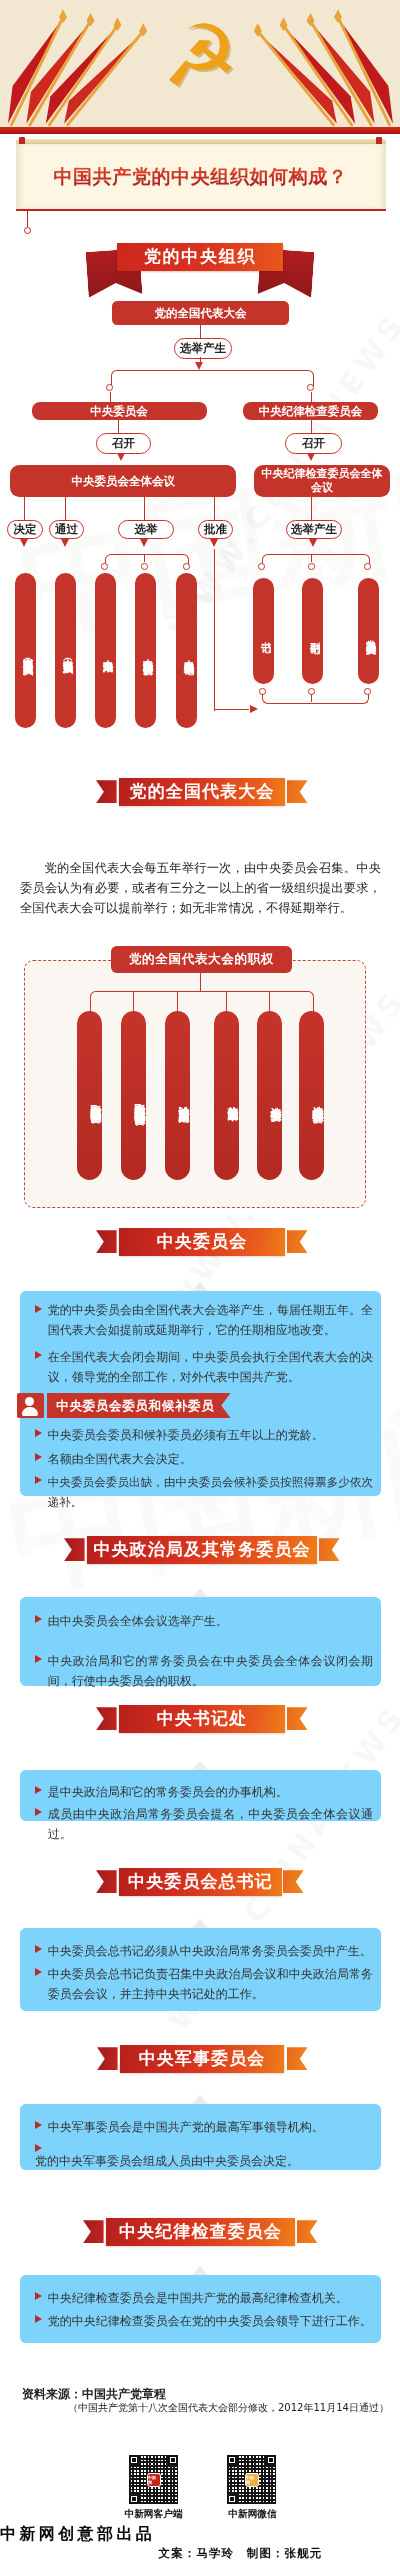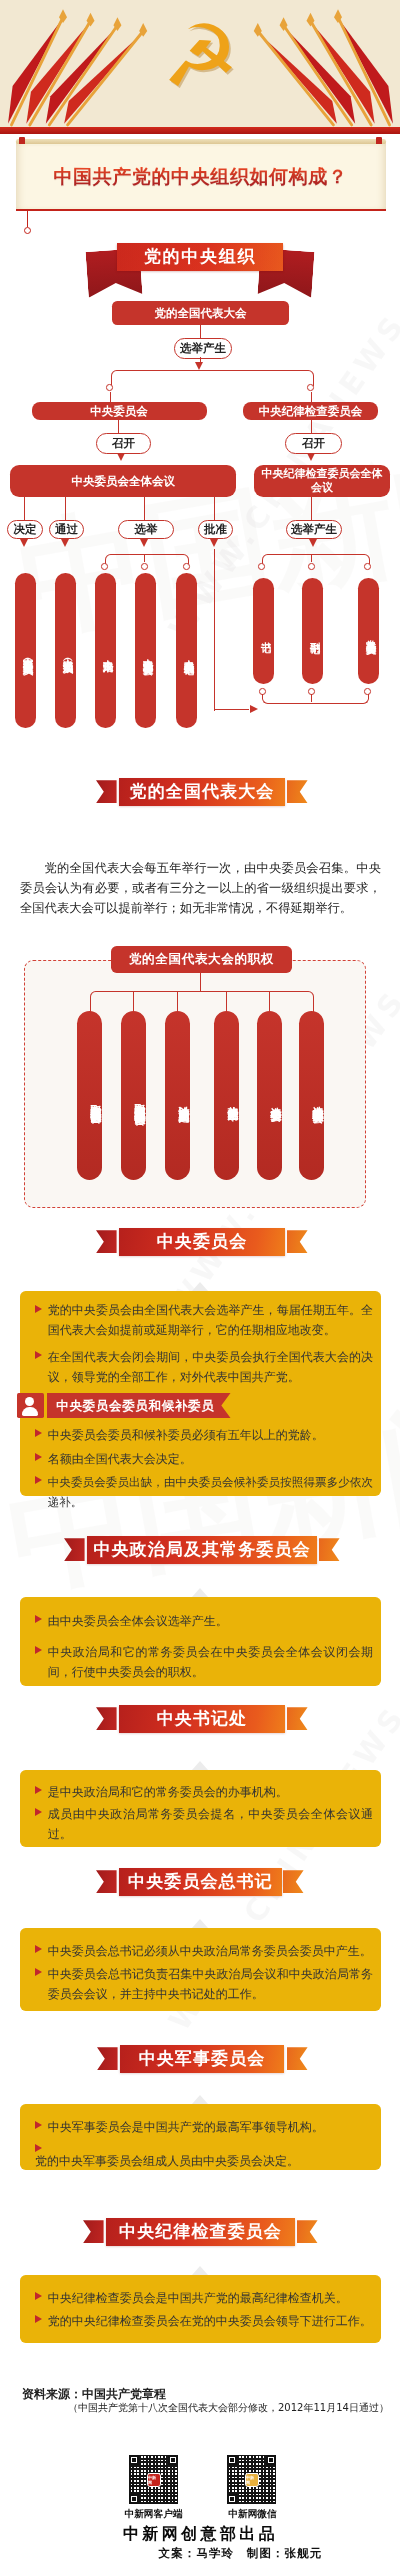--- a/index.html
+++ b/index.html
@@ -86,21 +86,21 @@
         text-align:justify;text-indent:2em;font-weight:500;}
 
   
   .dashed{position:absolute;left:24px;top:960px;width:340px;height:246px;border:1.1px dashed #d24237;
         border-radius:9.2px;background:#faf7f3;}
   .pw-head{position:absolute;left:111px;top:946px;width:181px;height:27px;background:#c5342b;
         border-radius:5.7px;color:#fff;font-size:12.6px;font-weight:700;display:flex;align-items:center;
         justify-content:center;letter-spacing:0.6px;}
 
   
-  .gbox{position:absolute;left:20px;width:361px;background:#eab308;border-radius:5.7px;box-sizing:border-box;}
+  .gbox{position:absolute;left:20px;width:361px;background:#7dd3fc;border-radius:5.7px;box-sizing:border-box;}
   .gbox::before{content:"";position:absolute;top:-8.6px;left:172px;width:0;height:0;
         border-left:8.6px solid transparent;border-right:8.6px solid transparent;
         border-bottom:9.2px solid #ececec;}
   .brow{position:absolute;left:15px;width:338px;display:flex;align-items:flex-start;}
   .tri{flex:0 0 auto;width:0;height:0;border-top:4.6px solid transparent;border-bottom:4.6px solid transparent;
         border-left:7.4px solid #c1272d;margin:3.4px 5.7px 0 0;}
   .btxt{font-size:12px;color:#333;line-height:19.5px;font-weight:500;text-align:justify;}
 
   .subflag{position:absolute;left:-3.4px;display:flex;}
   .person{width:27px;height:25px;background:#c5342b;border-radius:1.7px;position:relative;margin-right:3.4px;}
@@ -116,21 +116,21 @@
   .src2{position:absolute;left:68px;top:2401px;font-size:10px;color:#222;}
   .qr{position:absolute;top:2455px;width:49px;height:49px;background:
         repeating-linear-gradient(90deg,#141414 0 1.7px,transparent 1.7px 3.4px),
         repeating-linear-gradient(0deg,#141414 0 1.7px,#fff 1.7px 3.4px);}
   .fp{position:absolute;width:10.3px;height:10.3px;border:2.3px solid #111;background:#fff;box-sizing:border-box;}
   .fp::after{content:"";position:absolute;inset:1.1px;background:#111;}
   .qr-logo{position:absolute;top:18px;left:18px;width:13.7px;height:13.7px;border-radius:2.9px;
         color:#fff;font-size:4px;font-weight:700;display:flex;align-items:center;justify-content:center;
         border:1.1px solid #fff;box-sizing:border-box;}
   .qr-label{position:absolute;top:2508px;width:69px;text-align:center;font-size:9.7px;color:#111;font-weight:600;}
-  .produced{position:absolute;left:0;top:2524px;width:401px;text-align:center;font-size:16px;
+  .produced{position:absolute;left:0;top:2524px;width:401px;font-size:16px;
         font-weight:900;color:#0a0a0a;letter-spacing:3.4px;}
   .credits{position:absolute;left:0;top:2546px;width:401px;text-align:center;font-size:11.5px;
         color:#111;font-weight:600;letter-spacing:1.1px;padding-left:40px;}
 </style>
 </head>
 <body>
 
 <div class="poster">
 
   <div class="wm" style="left:69px;top:412px;">WWW.CHINANEWS.COM</div>
@@ -321,32 +321,32 @@
   <div class="ribbon" style="top:1536px;">
     <span class="tail tl" style="left:64px;"></span>
     <span class="band" style="left:87px;width:230px;">中央政治局及其常务委员会</span>
     <span class="tail tr" style="left:319px;"></span>
   </div>
   <div class="gbox" style="top:1597px;height:89px;">
     <div class="brow" style="top:15px;">
       <span class="tri"></span>
       <span class="btxt">由中央委员会全体会议选举产生。</span>
     </div>
-    <div class="brow" style="top:46px;justify-content:space-between;">
+    <div class="brow" style="top:55px;justify-content:space-between;">
       <span class="tri"></span>
       <span class="btxt">中央政治局和它的常务委员会在中央委员会全体会议闭会期间，行使中央委员会的职权。</span>
     </div>
   </div>
 
   <div class="ribbon" style="top:1705px;">
     <span class="tail tl" style="left:96px;"></span>
     <span class="band" style="left:119px;width:166px;">中央书记处</span>
     <span class="tail tr" style="left:287px;"></span>
   </div>
-  <div class="gbox" style="top:1770px;height:77px;text-decoration:underline;">
+  <div class="gbox" style="top:1770px;height:51px;text-decoration:underline;">
     <div class="brow" style="top:12.6px;">
       <span class="tri"></span>
       <span class="btxt">是中央政治局和它的常务委员会的办事机构。</span>
     </div>
     <div class="brow" style="top:35px;">
       <span class="tri"></span>
       <span class="btxt">成员由中央政治局常务委员会提名，中央委员会全体会议通过。</span>
     </div>
   </div>
 

